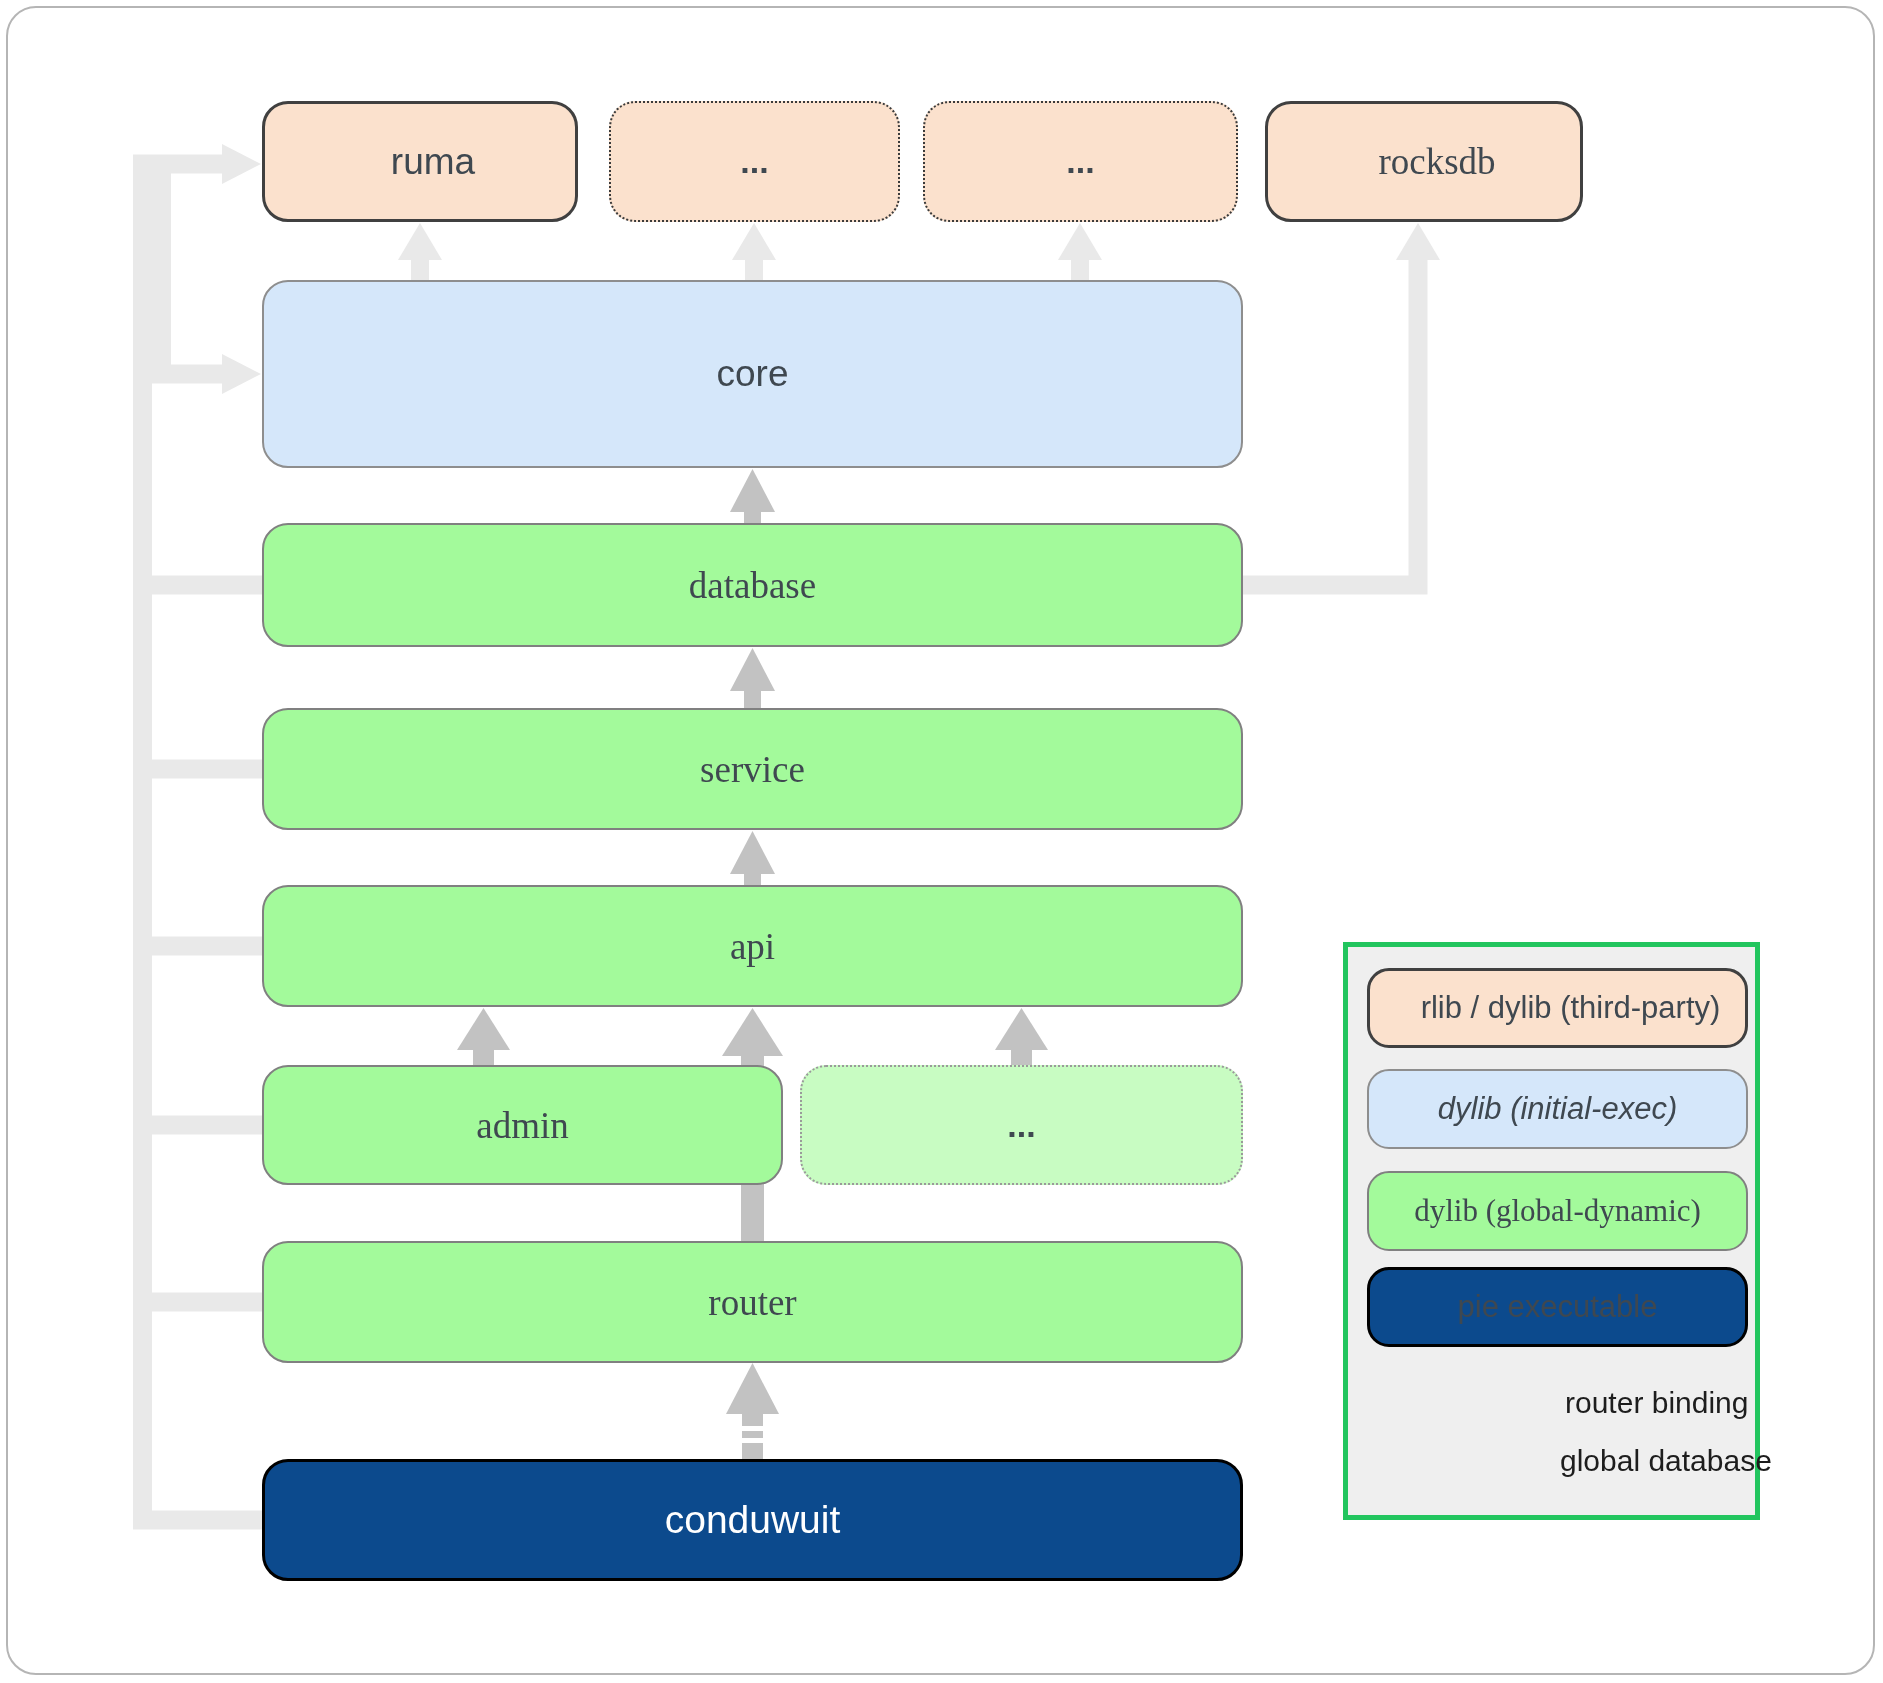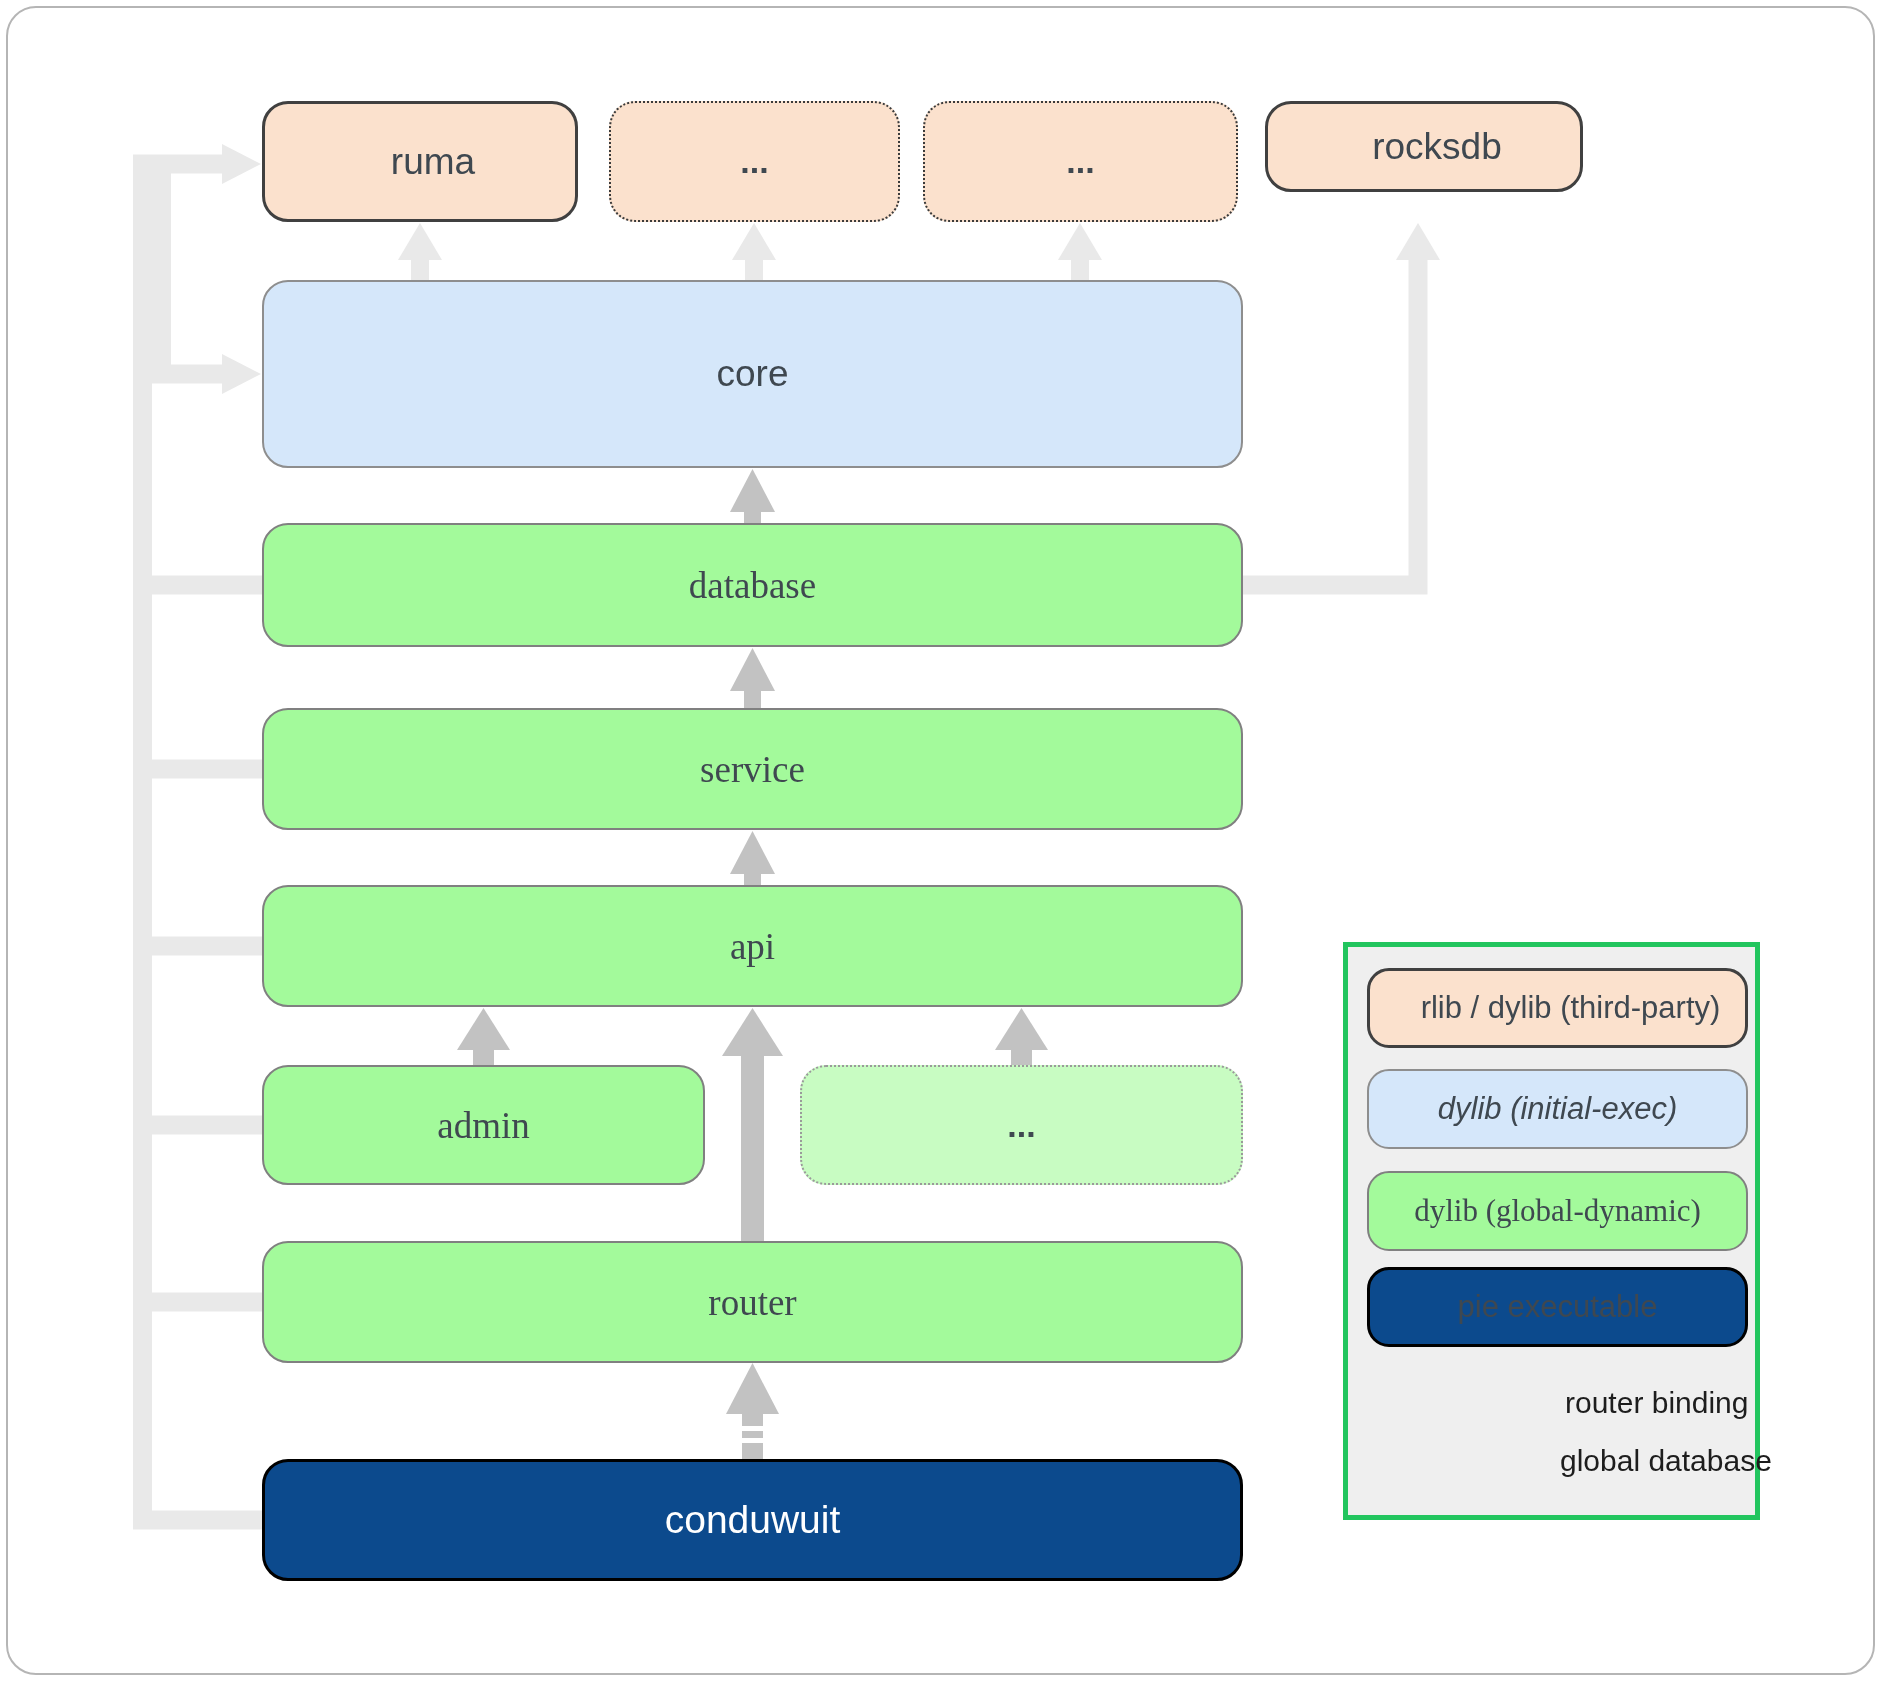--- a/index.html
+++ b/index.html
@@ -124,37 +124,37 @@
 
   <div class="node peach" style="left:262px;top:101px;width:316px;height:121px;">
     <span>ruma</span>
   </div>
   <div class="node peach-dotted" style="left:609px;top:101px;width:291px;height:121px;">
     <span class="dots-label">...</span>
   </div>
   <div class="node peach-dotted" style="left:923px;top:101px;width:315px;height:121px;">
     <span class="dots-label">...</span>
   </div>
-  <div class="node peach" style="left:1265px;top:101px;width:318px;height:91px;">
+  <div class="node peach" style="left:1265px;top:101px;width:318px;height:121px;font-family:Liberation Serif, serif;">
     <span>rocksdb</span>
   </div>
 
   <div class="node blue" style="left:262px;top:280px;width:981px;height:188px;">
     <span>core</span>
   </div>
   <div class="node green" style="left:262px;top:523px;width:981px;height:124px;">
     <span>database</span>
   </div>
   <div class="node green" style="left:262px;top:708px;width:981px;height:122px;">
     <span>service</span>
   </div>
   <div class="node green" style="left:262px;top:885px;width:981px;height:122px;">
     <span>api</span>
   </div>
-  <div class="node green" style="left:262px;top:1065px;width:443px;height:120px;">
+  <div class="node green" style="left:262px;top:1065px;width:521px;height:120px;">
     <span>admin</span>
   </div>
   <div class="node green-light" style="left:800px;top:1065px;width:443px;height:120px;">
     <span class="dots-label">...</span>
   </div>
   <div class="node navy" style="left:262px;top:1459px;width:981px;height:122px;">
     <span>conduwuit</span>
   </div>
   <div class="node green" style="left:262px;top:1241px;width:981px;height:122px;">
     <span>router</span>

